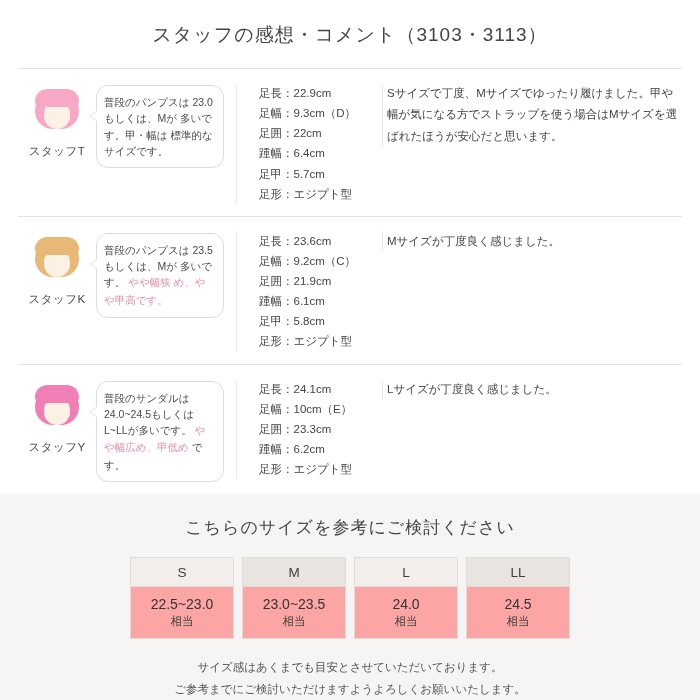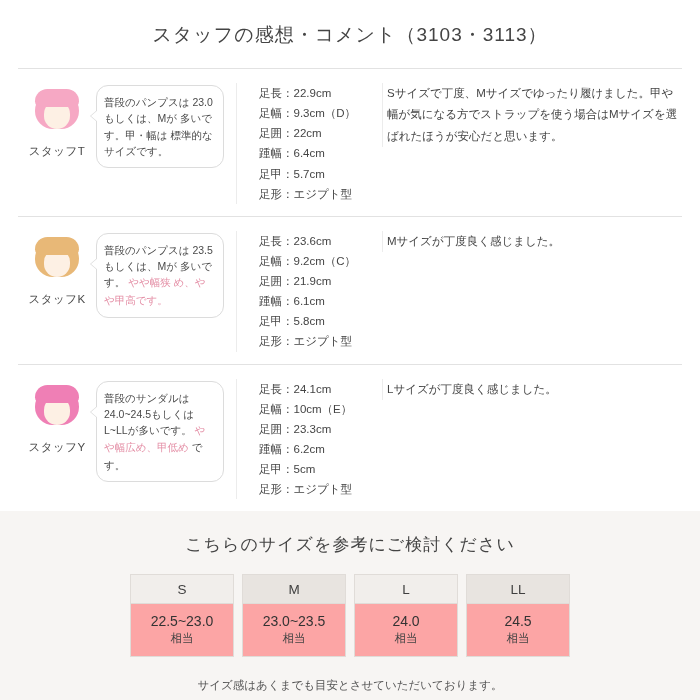--- a/index.html
+++ b/index.html
@@ -296,21 +296,20 @@
         <span>L~LLが多いです。</span>
         <span class="hl">やや幅広め、甲低め</span>
         <span>です。</span>
       </div>
     </div>
     <div class="measure-col">
       <div class="measure-line">足長：24.1cm</div>
       <div class="measure-line">足幅：10cm（E）</div>
       <div class="measure-line">足囲：23.3cm</div>
       <div class="measure-line">踵幅：6.2cm</div>
-      <div class="measure-line">足甲：5cm</div>
       <div class="measure-line">足形：エジプト型</div>
     </div>
     <div class="comment-col">Lサイズが丁度良く感じました。</div>
   </div>
 
   <div class="size-section">
     <div class="size-title">こちらのサイズを参考にご検討ください</div>
     <div class="size-table">
       <div class="size-cell">
         <div class="size-head">S</div>

